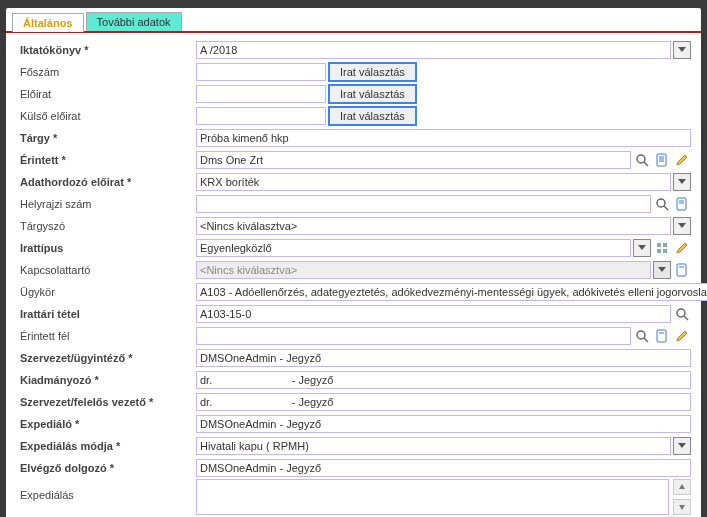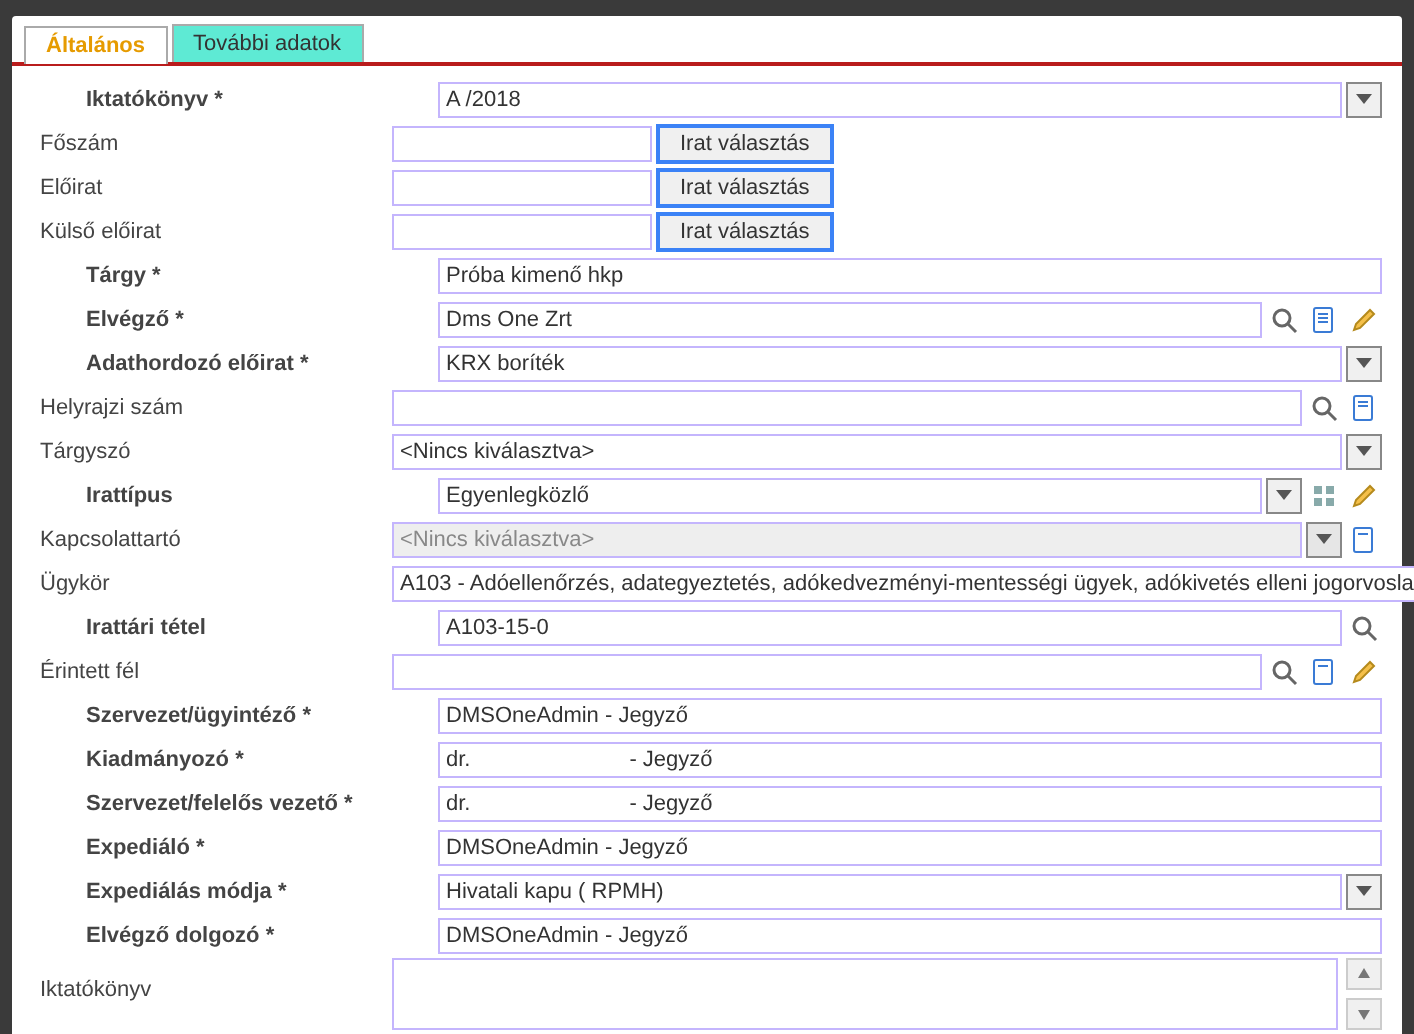--- a/index.html
+++ b/index.html
@@ -48,21 +48,21 @@
     min-height: 21px;
     margin-bottom: 1px;
   }
   .label-cell {
     width: 140px;
     flex-shrink: 0;
     font-size: 11px;
     color: #444;
     padding-right: 4px;
   }
-  .label-cell.bold { font-weight: bold; margin-left: 23px; }
+  .label-cell.bold { font-weight: bold; }
   .field-cell {
     flex: 1;
     display: flex;
     align-items: center;
     gap: 2px;
   }
   input[type=text], select, .fake-input, textarea {
     border: 1px solid #c4b5fd;
     font-size: 11px;
     padding: 1px 3px;
@@ -152,21 +152,21 @@
     </div>
 
     <div class="row">
       <div class="label-cell bold">Tárgy *</div>
       <div class="field-cell">
         <input type="text" style="flex: 1 1 0%;" value="Próba kimenő hkp">
       </div>
     </div>
 
     <div class="row">
-      <div class="label-cell bold">Elvégző *</div>
+      <div class="label-cell bold">Érintett *</div>
       <div class="field-cell">
         <input type="text" style="flex: 1 1 0%;" value="Dms One Zrt">
         <span class="icon-btn">
             <svg width="14" height="14">
               <circle cx="6" cy="6" r="4" stroke="#666" stroke-width="1.5" fill="none"></circle>
               <line x1="9" y1="9" x2="13" y2="13" stroke="#666" stroke-width="1.5"></line>
             </svg>
           </span>
         <span class="icon-btn">
             <svg width="14" height="14">
@@ -347,21 +347,21 @@
     </div>
 
     <div class="row">
       <div class="label-cell bold">Elvégző dolgozó *</div>
       <div class="field-cell">
         <input type="text" style="flex: 1 1 0%;" value="DMSOneAdmin - Jegyző">
       </div>
     </div>
 
     <div class="row" style="align-items:flex-start;min-height:40px;">
-      <div class="label-cell" style="padding-top:10px;">Iktatókönyv</div>
+      <div class="label-cell" style="padding-top:10px;">Expediálás</div>
       <div class="field-cell" style="align-items:stretch;">
         <textarea class="textarea" style=""></textarea>
         <div style="display:flex;flex-direction:column;justify-content:space-between;margin-left:2px;">
           <span class="icon-btn" style="border:1px solid #ccc;background:#f0f0f0;height:16px;">
               <svg width="10" height="10">
                 <path d="M5 2 L8 7 L2 7 Z" fill="#777"></path>
               </svg>
             </span>
           <span class="icon-btn" style="border:1px solid #ccc;background:#f0f0f0;height:16px;">
               <svg width="10" height="10">

